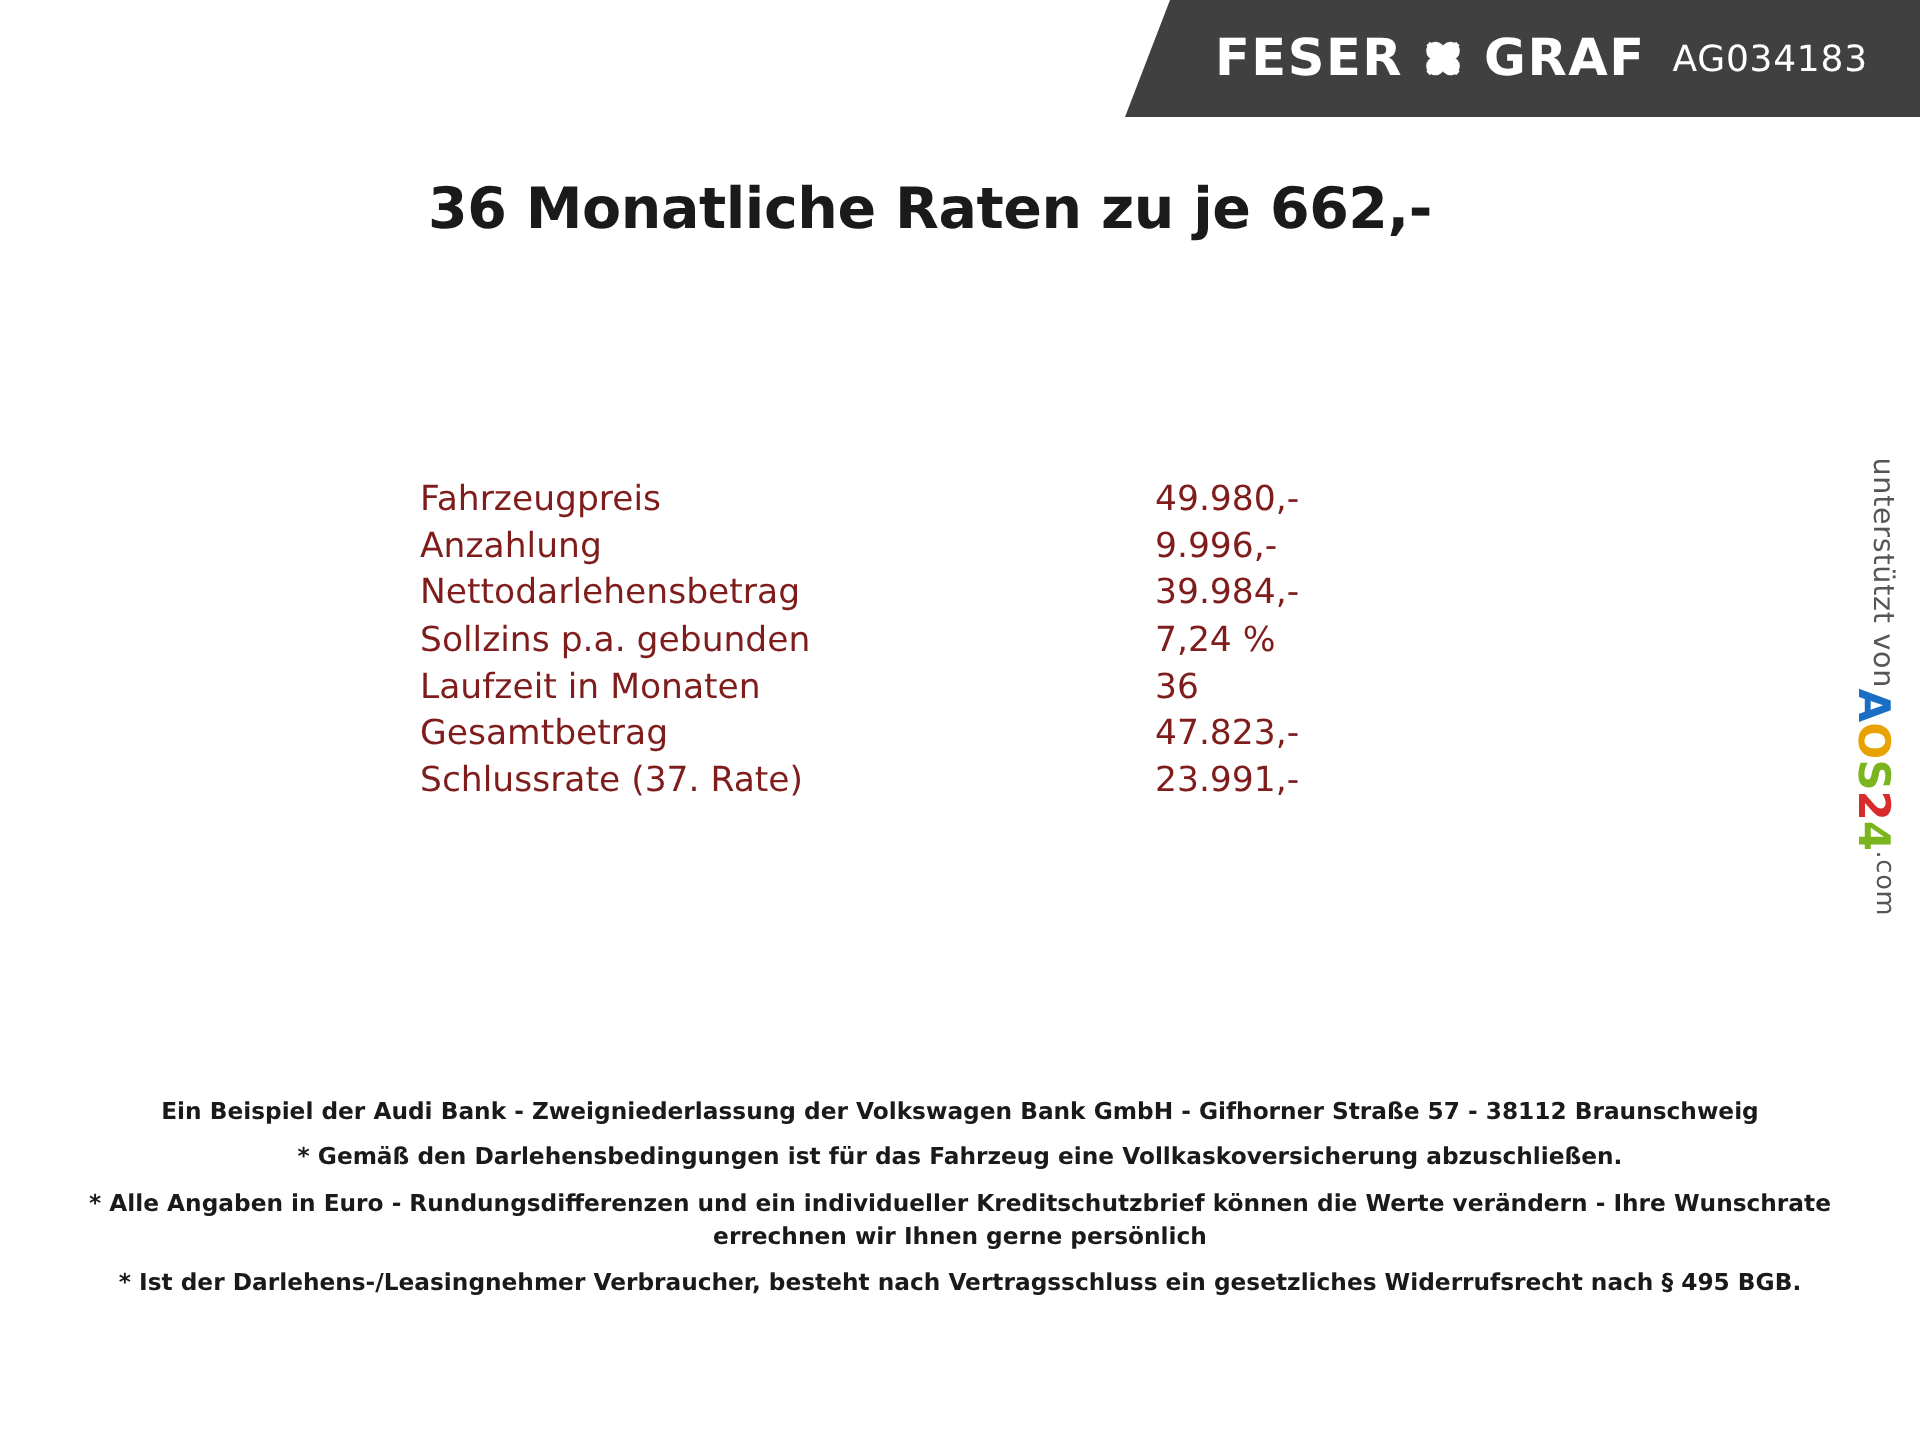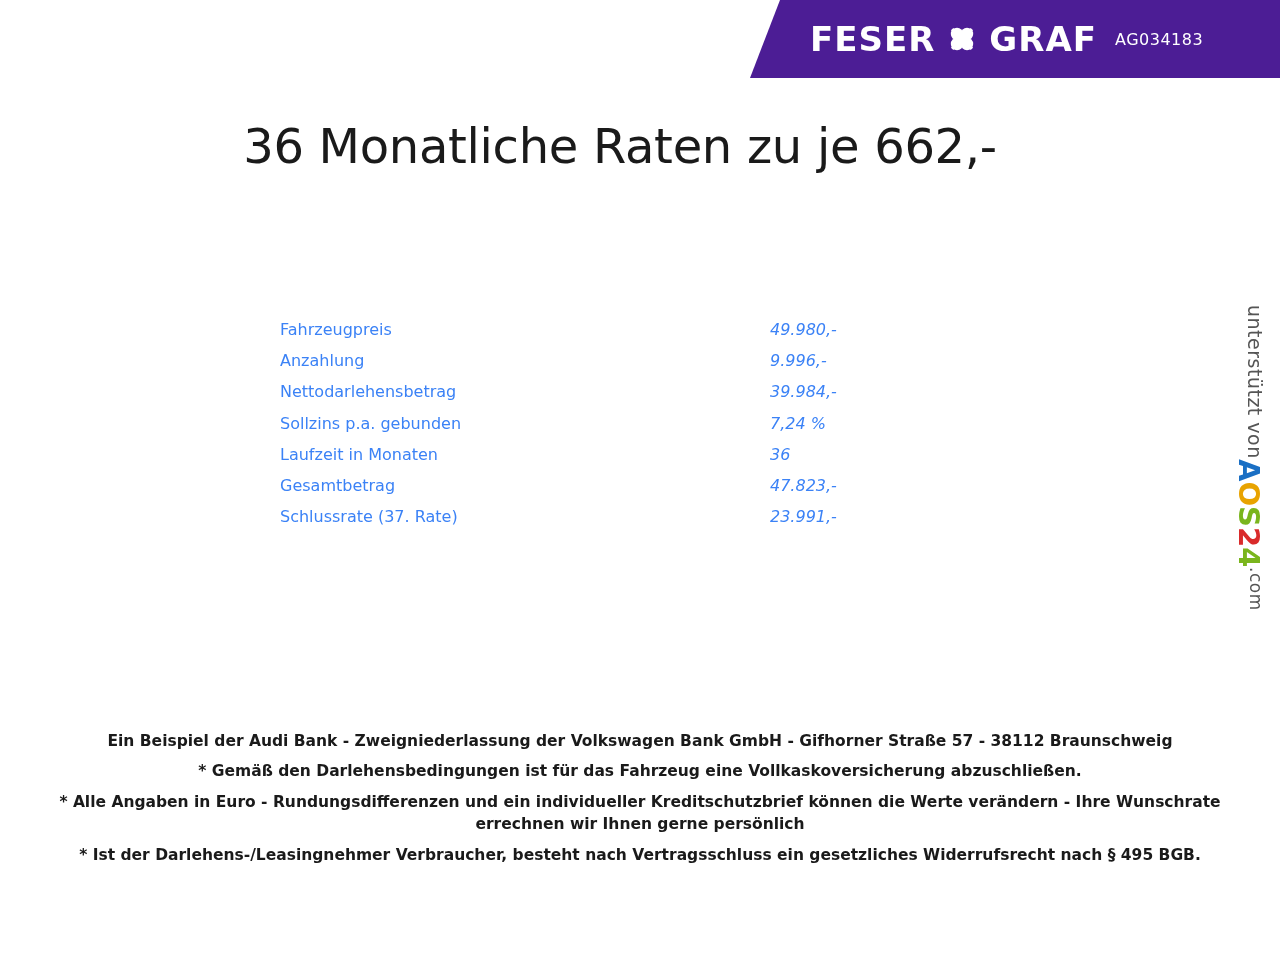--- a/index.html
+++ b/index.html
@@ -16,21 +16,21 @@
     position: relative;
   }
 
   
   .header-banner {
     position: absolute;
     top: 0;
     left: 750px;
     width: 530px;
     height: 78px;
-    background: #4c1d95;
+    background: #404040;
     
     clip-path: polygon(30px 0, 530px 0, 530px 78px, 0 78px);
     display: flex;
     align-items: center;
     justify-content: flex-start;
     box-sizing: border-box;
     padding-left: 60px;
   }
   .brand-wrap {
     display: flex;
@@ -46,71 +46,70 @@
   }
   .clover {
     position: relative;
     width: 30px;
     height: 30px;
     display: inline-block;
   }
   .clover svg { display: block; }
   .stock-number {
     color: #ffffff;
-    font-size: 16px;
+    font-size: 24px;
     margin-left: 18px;
     letter-spacing: 0.5px;
   }
 
   
   .title-block {
     position: absolute;
     top: 112px;
     left: 0;
     width: 1240px;
     text-align: center;
   }
   .title-main {
     font-size: 30px;
     font-weight: bold;
     color: #1a1a1a;
     line-height: 1.25;
     letter-spacing: -0.2px;
   }
   .title-sub {
-    font-size: 48px;
-    font-weight: normal;
+    font-size: 38px;
+    font-weight: bold;
     color: #1a1a1a;
     line-height: 1.25;
     margin-top: 4px;
     letter-spacing: -0.3px;
   }
 
   
   .finance-table {
     position: absolute;
     top: 320px;
     left: 280px;
     border-collapse: collapse;
   }
   .finance-table td {
-    font-size: 16px;
-    color: #3b82f6;
+    font-size: 23px;
+    color: #7f1d1d;
     padding: 0;
     height: 31.2px;
     vertical-align: top;
     white-space: nowrap;
   }
   .finance-table td.label {
     width: 480px;
     padding-right: 10px;
   }
   .finance-table td.value {
     width: 300px;
-    font-style: italic;
   }
 
   
   .vertical-note {
     position: absolute;
     right: 14px;
     top: 305px;
     height: 370px;
     width: 34px;
     writing-mode: vertical-rl;

